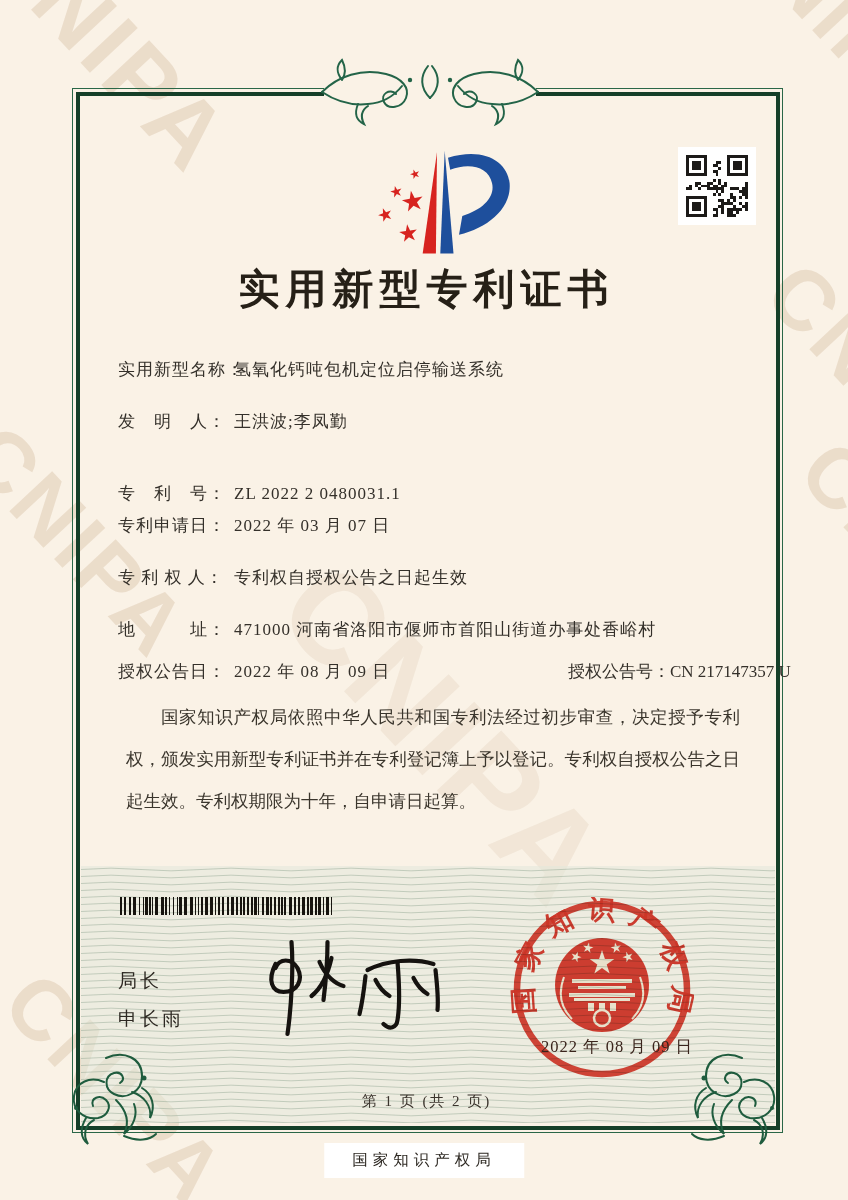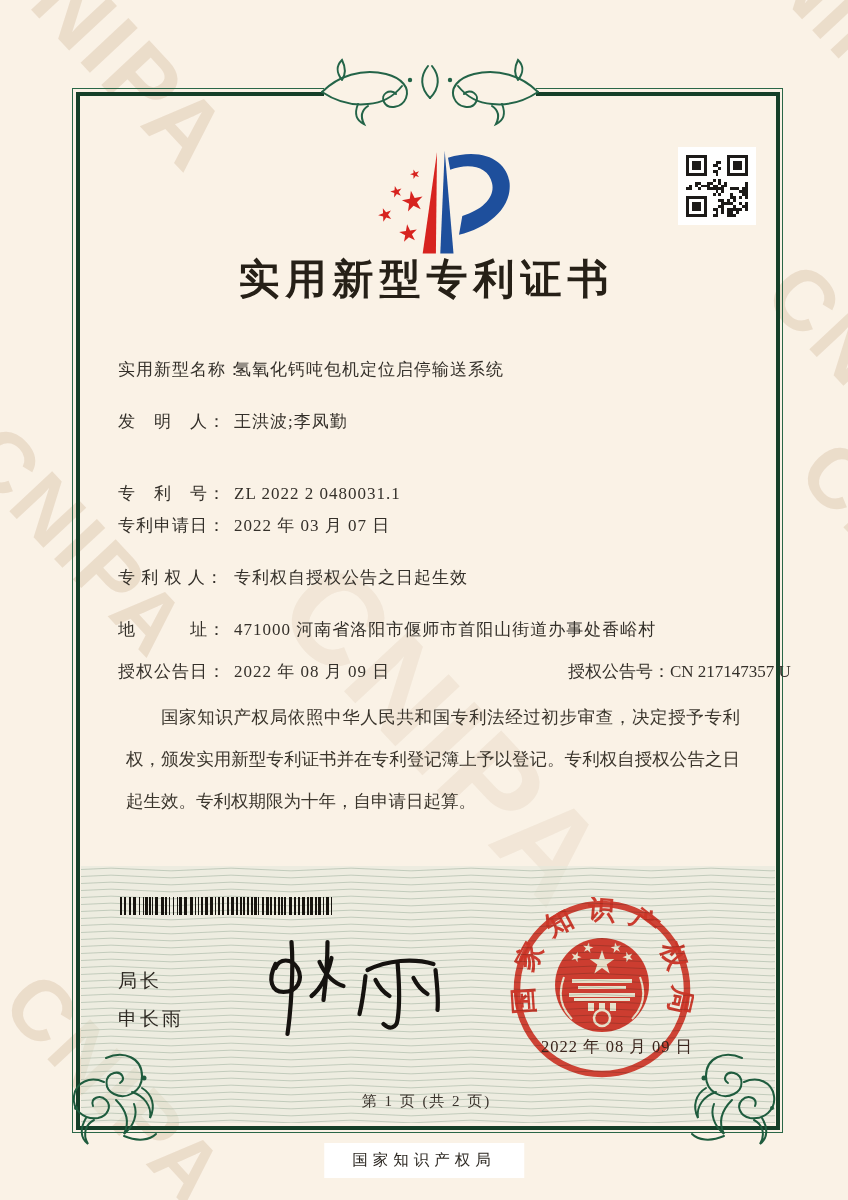--- a/index.html
+++ b/index.html
@@ -17,21 +17,21 @@
                border:1.5px solid #2a6747;}
   .frame-inner{position:absolute;left:2.5px;top:2.5px;right:2.5px;bottom:2.5px;
                border:4px solid #153f28;}
 
   
   .waveband{position:absolute;left:81px;top:866px;width:694px;height:257px;
             background:rgba(226,231,219,0.55);z-index:1;}
 
   .txt{position:absolute;color:#322c25;z-index:3;}
   .certno{left:104px;top:144px;font-size:17.5px;letter-spacing:3px;}
-  .title{left:72px;top:252px;width:709px;text-align:center;font-size:41px;
+  .title{left:72px;top:262px;width:709px;text-align:center;font-size:41px;
          font-weight:bold;letter-spacing:6px;color:#262017;}
 
   .field{position:absolute;left:118px;font-size:17px;white-space:nowrap;z-index:3;color:#34302a;}
   .flabel{display:inline-block;width:116px;letter-spacing:1px;}
   .fvalue{letter-spacing:1px;}
   .field2{position:absolute;left:450px;top:0;}
 
   .bodytext{position:absolute;left:126px;top:696px;width:614px;z-index:3;
             font-size:17.5px;line-height:42px;color:#3a352c;text-align:justify;}
   .bodytext p{margin:0;text-indent:2em;}

